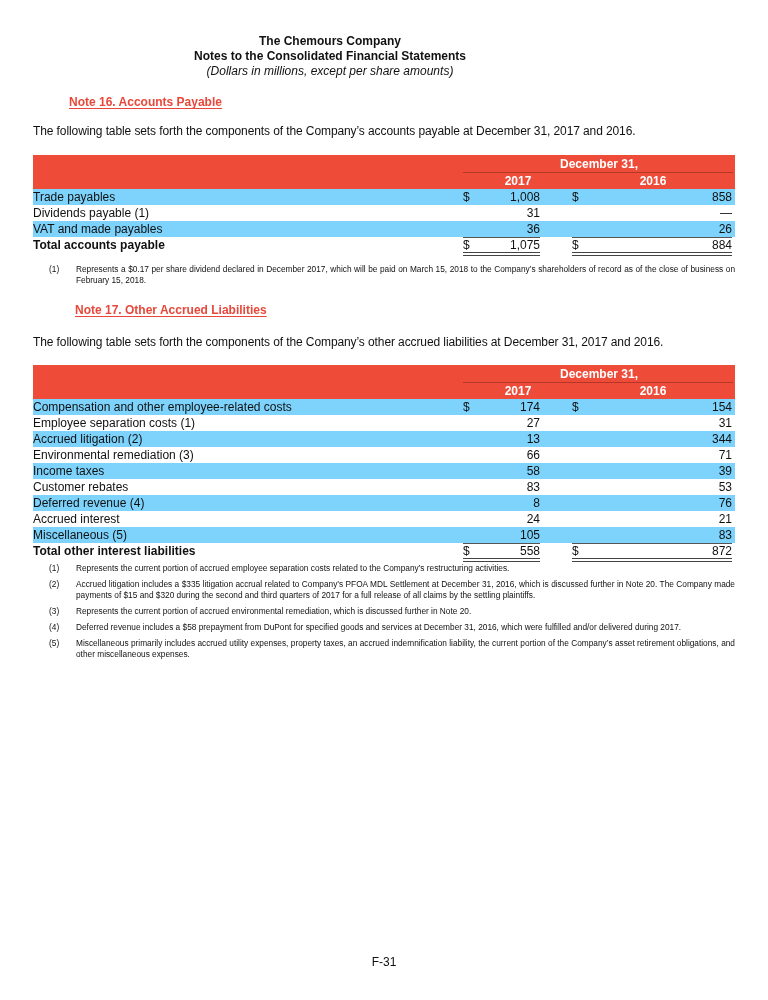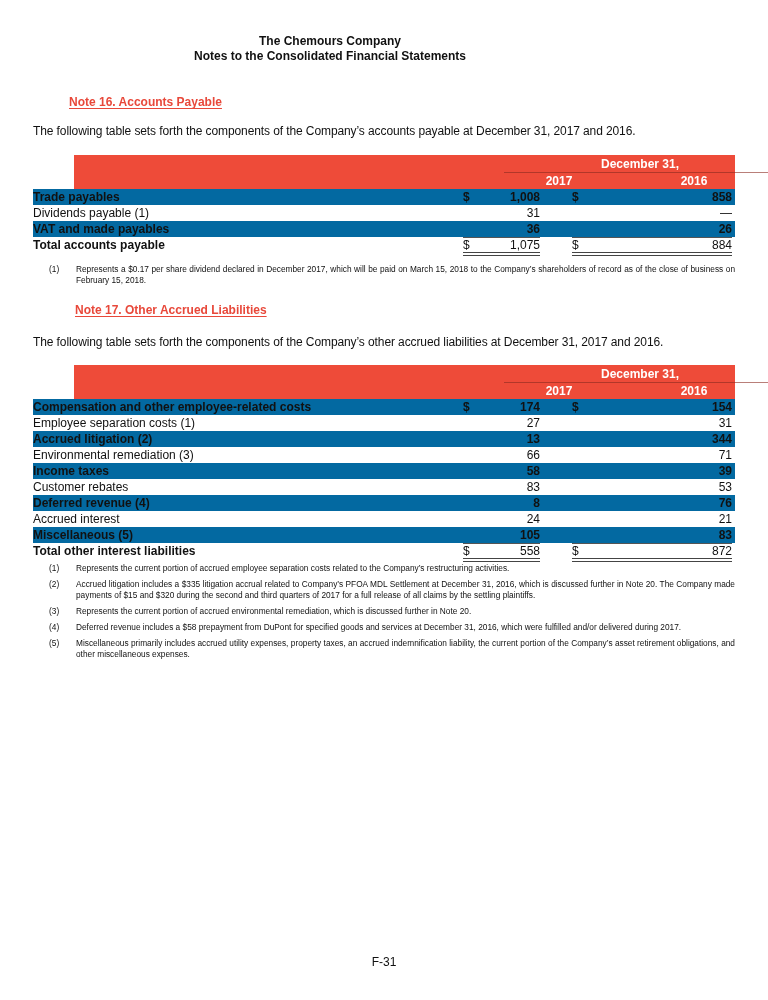--- a/index.html
+++ b/index.html
@@ -5,27 +5,27 @@
   html, body { margin:0; padding:0; background:#ffffff; }
   body { width:768px; height:1000px; position:relative; overflow:hidden;
          font-family:"Liberation Sans", sans-serif; color:#111; }
   .title-block { position:absolute; top:34px; left:0; width:660px; text-align:center; font-size:12px; line-height:15px; }
   .title-block .t1, .title-block .t2 { font-weight:bold; }
   .title-block .t3 { font-style:italic; }
   .note-heading { position:absolute; left:33px; font-size:12px; font-weight:bold; color:#E8483A;
                   text-decoration:underline; text-decoration-thickness:1px; text-underline-offset:2px;margin-left:36px; }
   .intro { position:absolute; left:33px; font-size:12px; letter-spacing:-0.1px; }
   .fin-table { position:absolute; left:33px; width:702px; }
-  .hdr { background:#EE4B39; height:34px; position:relative; color:#fff; font-weight:bold; font-size:12px;margin-left:41px; }
+  .hdr { background:#EE4B39; height:34px; position:relative; color:#fff; font-weight:bold; font-size:12px; }
   .hdr .dec { position:absolute; left:430px; width:272px; top:2px; text-align:center; line-height:14px; }
   .hdr .dec-line { position:absolute; left:430px; width:270px; top:17px; border-top:1px solid #8a2a20; opacity:0.6; }
   .hdr .y2017 { position:absolute; left:430px; width:110px; top:19px; text-align:center; line-height:14px; }
   .hdr .y2016 { position:absolute; left:540px; width:160px; top:19px; text-align:center; line-height:14px; }
   .row { position:relative; height:16px; font-size:12px; line-height:16px; }
-  .row.grey { background:#0369a1;font-weight:bold; }
+  .row.grey { background:#7dd3fc; }
   .row .lbl { position:absolute; left:0; top:0; white-space:nowrap; }
   .row .d1 { position:absolute; left:430px; top:0; }
   .row .v1 { position:absolute; left:430px; width:77px; top:0; text-align:right; }
   .row .d2 { position:absolute; left:539px; top:0; }
   .row .v2 { position:absolute; left:539px; width:160px; top:0; text-align:right; }
   .row.total .lbl { font-weight:bold; }
   .row.total .ul1 { position:absolute; left:430px; width:77px; top:0; border-top:1px solid #555; }
   .row.total .ul2 { position:absolute; left:539px; width:160px; top:0; border-top:1px solid #555; }
   .row.total .dbl1 { position:absolute; left:430px; width:77px; bottom:-3px; height:2px; border-top:1px solid #444; border-bottom:1px solid #444; }
   .row.total .dbl2 { position:absolute; left:539px; width:160px; bottom:-3px; height:2px; border-top:1px solid #444; border-bottom:1px solid #444; }
@@ -33,20 +33,21 @@
   .fn { position:relative; padding-left:27px; margin-bottom:5px; text-align:justify; }
   .fn .num { position:absolute; left:0; top:0; }
   .page-num { position:absolute; top:955px; left:0; width:768px; text-align:center; font-size:12px; }
 </style>
 </head>
 <body>
 
 <div class="title-block">
   <div class="t1">The Chemours Company</div>
   <div class="t2">Notes to the Consolidated Financial Statements</div>
+  <div class="t3">(Dollars in millions, except per share amounts)</div>
 </div>
 
 <div class="note-heading" style="top:95px;">Note 16. Accounts Payable</div>
 <div class="intro" style="top:124px;">The following table sets forth the components of the Company’s accounts payable at December 31, 2017 and 2016.</div>
 
 <div class="fin-table" style="top:155px;">
   <div class="hdr">
     <div class="dec">December 31,</div>
     <div class="dec-line"></div>
     <div class="y2017">2017</div>

